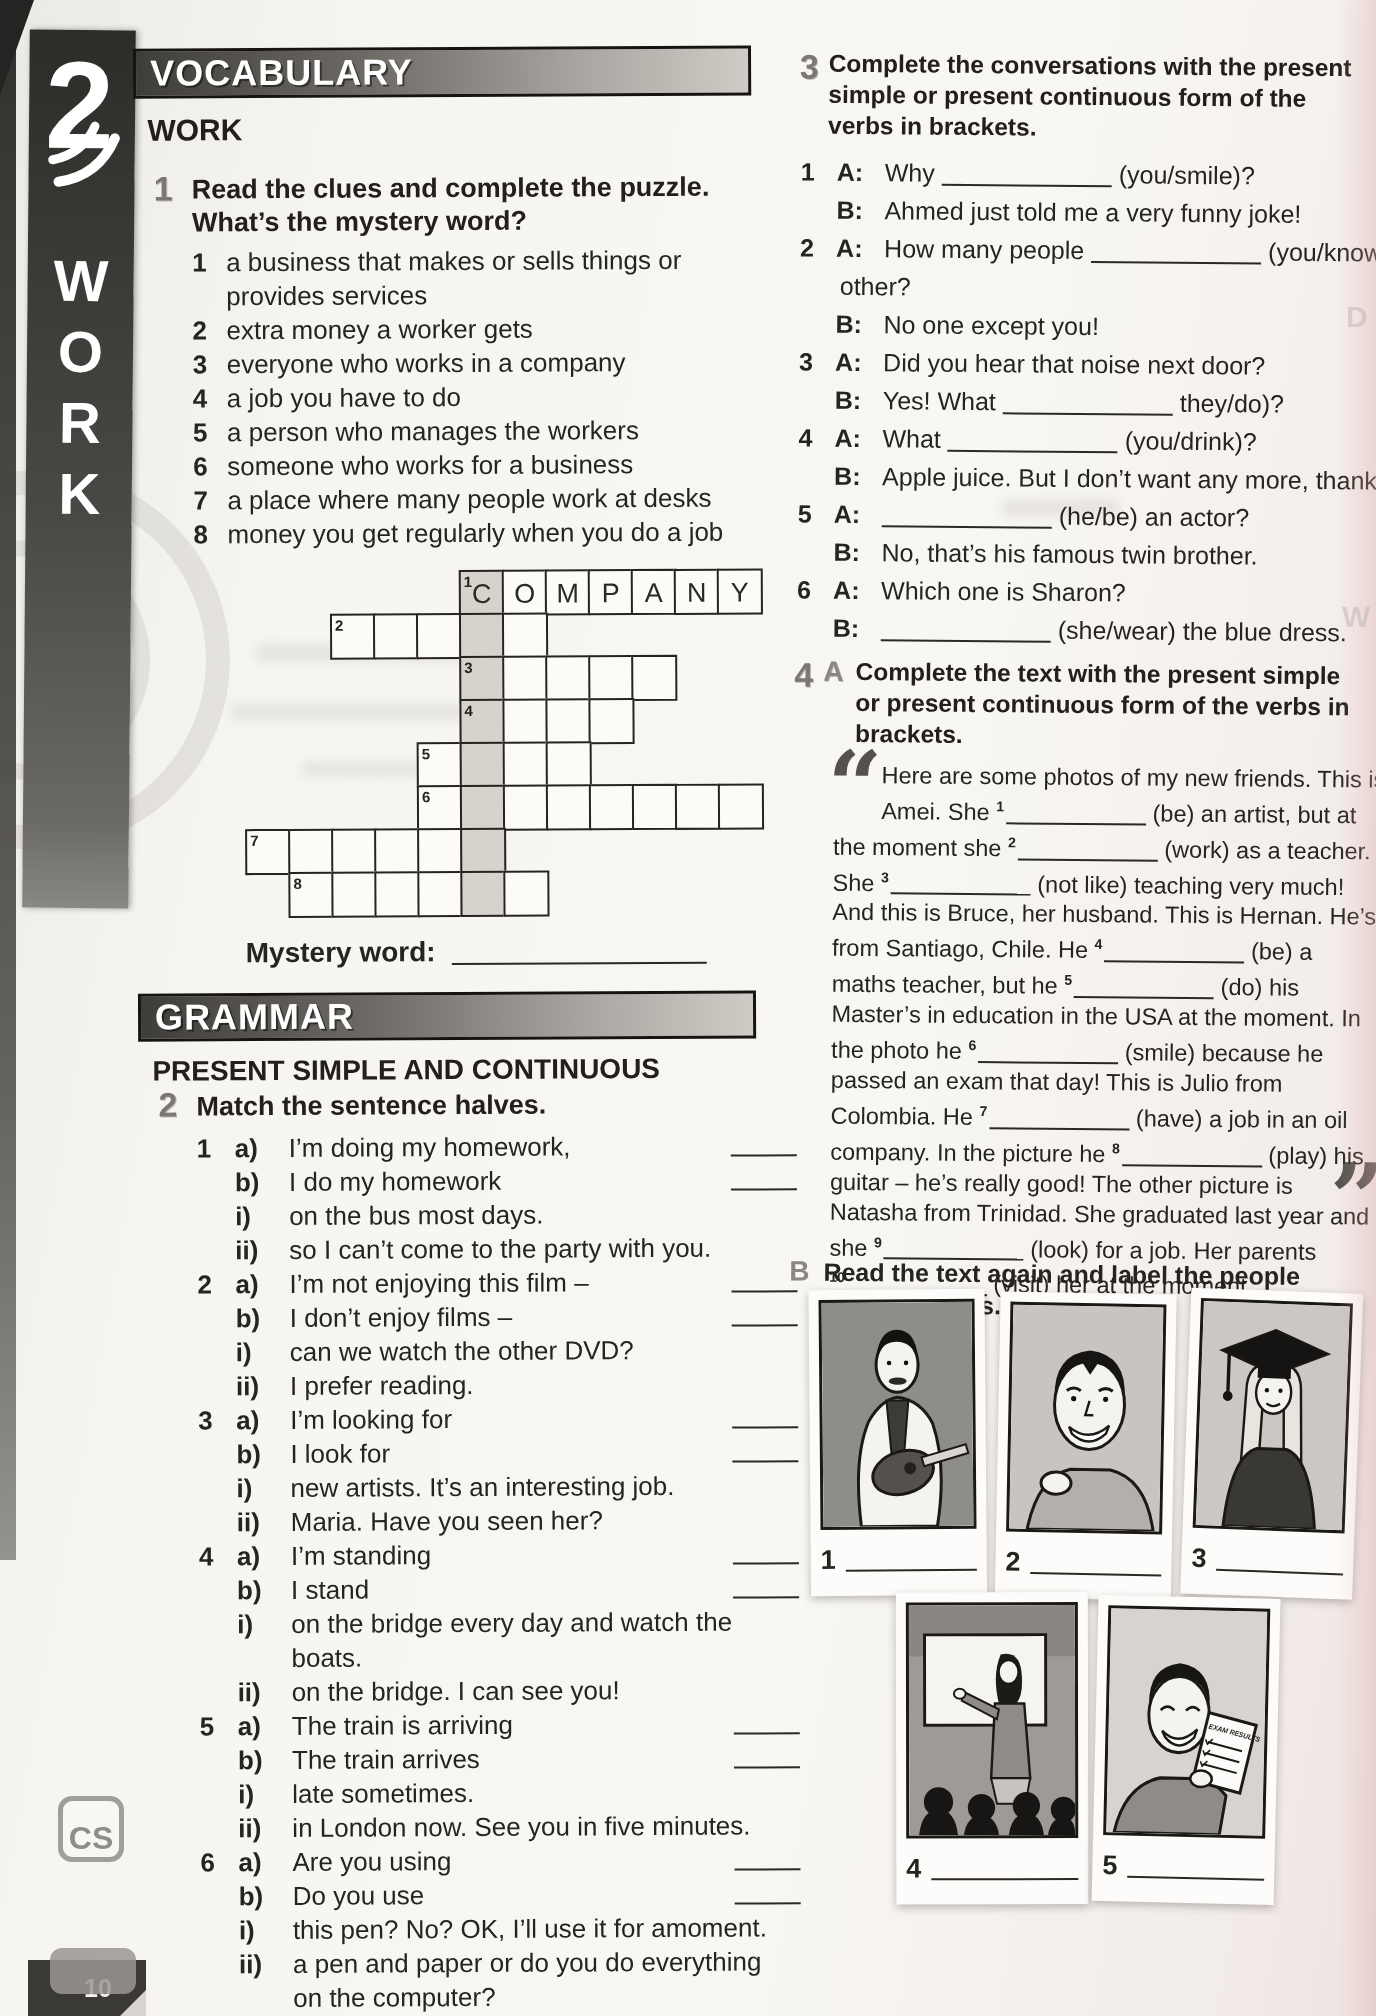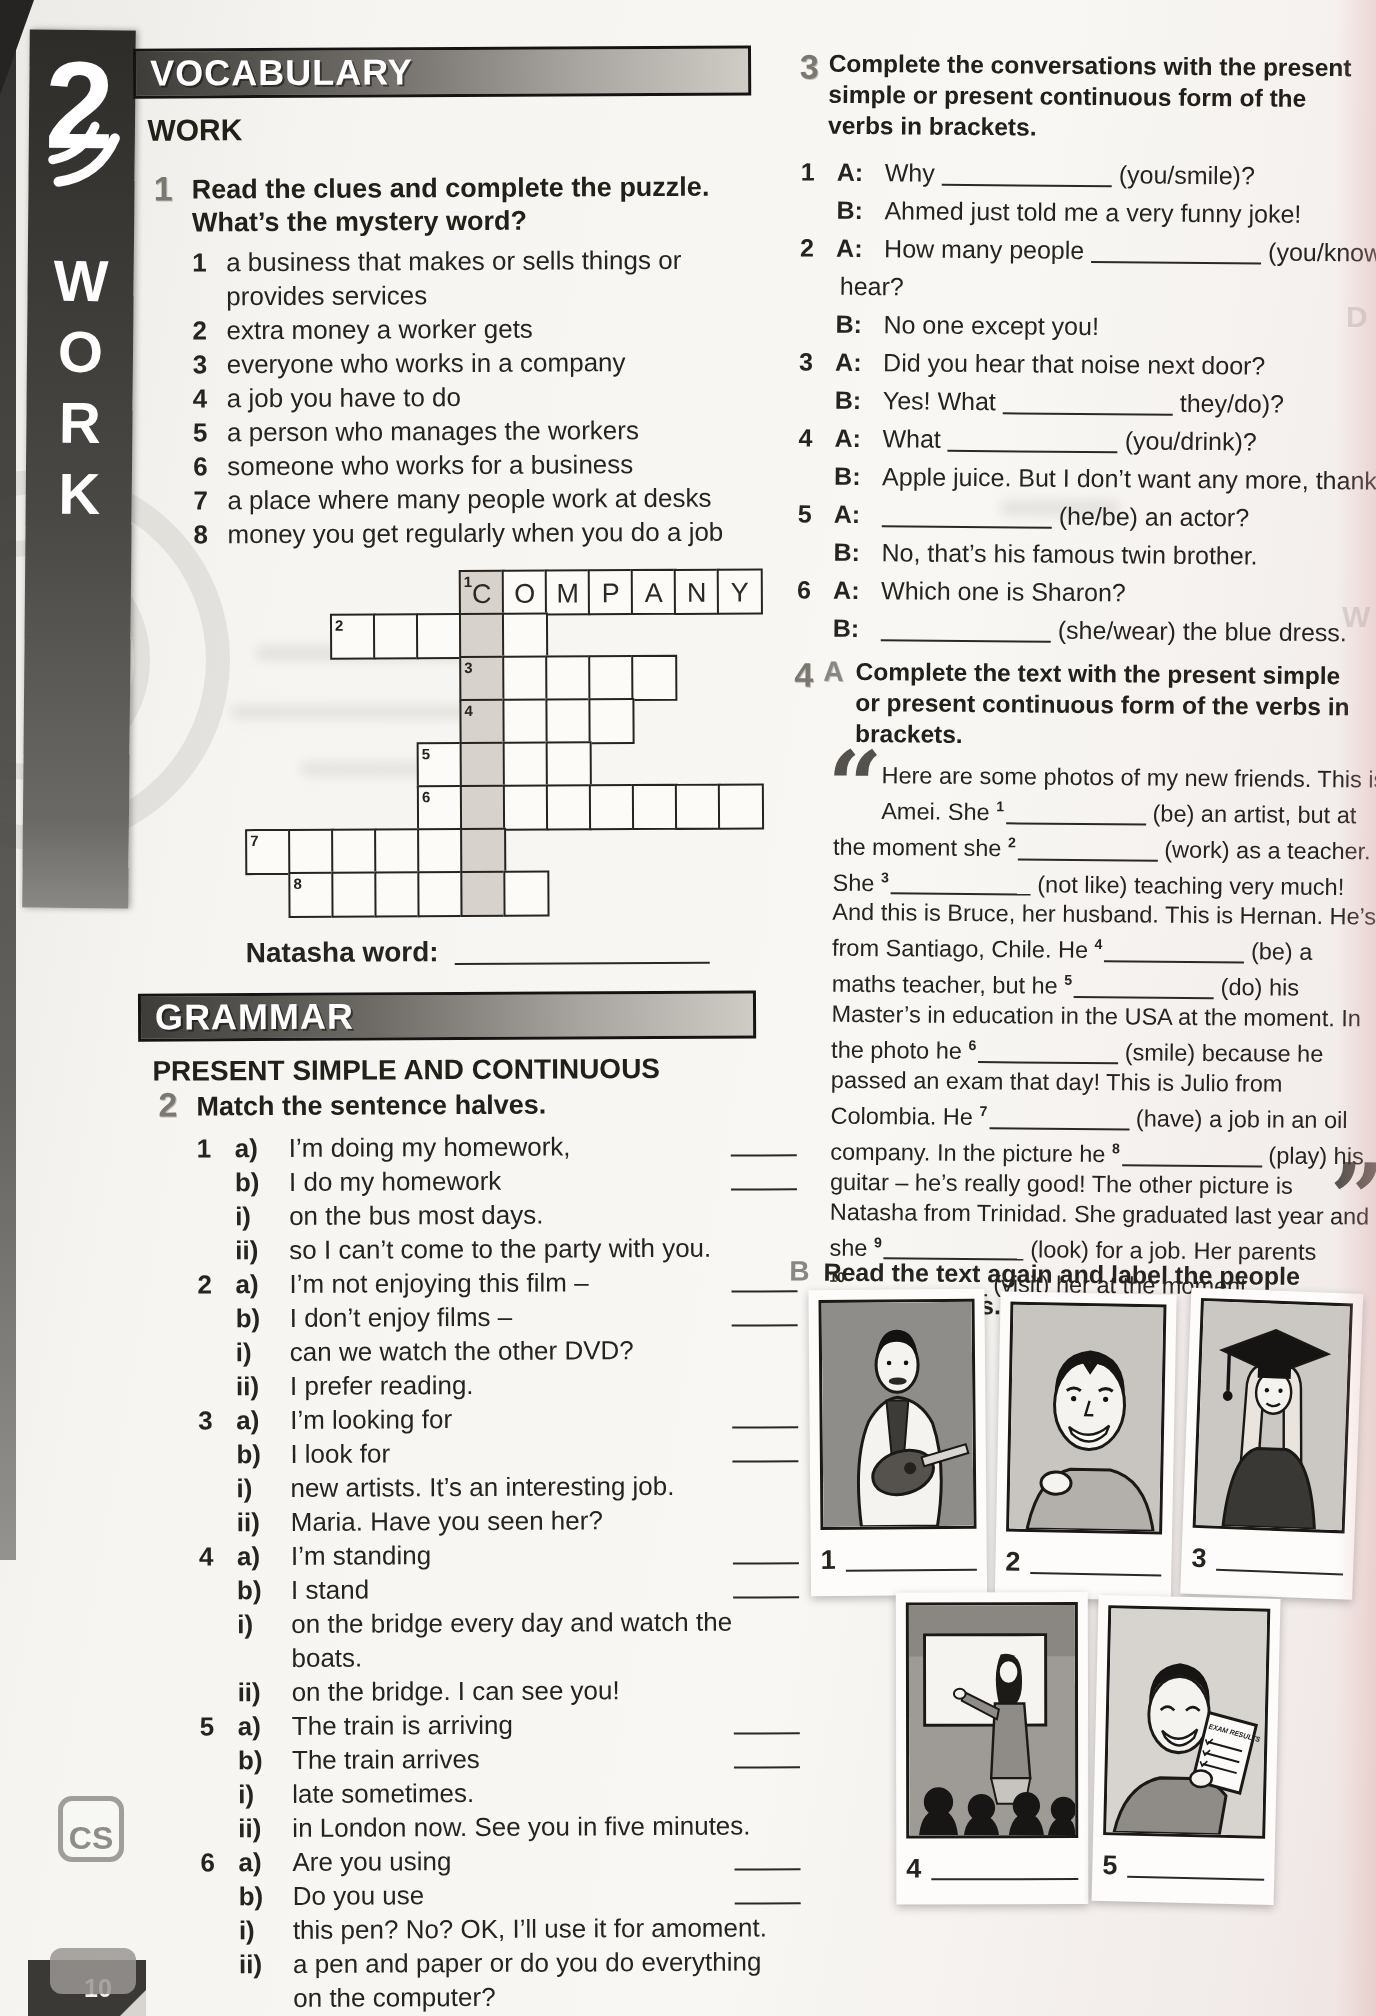--- a/index.html
+++ b/index.html
@@ -236,21 +236,21 @@
           <span class="cw-num">8</span>
         </div>
         <div class="cw-cell" style="left: 86px; top: 301px;"></div>
         <div class="cw-cell" style="left: 129px; top: 301px;"></div>
         <div class="cw-cell" style="left: 172px; top: 301px;"></div>
         <div class="cw-cell shaded" style="left: 215px; top: 301px;"></div>
         <div class="cw-cell" style="left: 258px; top: 301px;"></div>
       </div>
 
     <div class="mystery" style="left:116px; top:896px;">
-      <span>Natasha word:</span>
+      <span>Mystery word:</span>
       <span class="bl" style="width:255px; margin-left:8px;"></span>
     </div>
 
     <div class="bar" style="left:8px; top:952px; width:618px; height:48px;">
       <span>GRAMMAR</span>
     </div>
     <div class="subhead" style="left:22px; top:1014px; font-size:28px;">PRESENT SIMPLE AND CONTINUOUS</div>
 
     <div style="position:absolute; left:28px; top:1044px;">
       <span class="ex-num">2</span>
@@ -412,21 +412,21 @@
       <span class="x3text">Ahmed just told me a very funny joke!</span>
           </div>
           <div class="x3row">
             <span class="x3num">2</span>
       <span class="x3sp">A:</span>
       <span class="x3text">How many people <span class="bl" style="width:170px"></span> (you/know)</span>
           </div>
           <div class="x3row cont">
             <span class="x3num"></span>
       <span class="x3sp"></span>
-      <span class="x3text">hear?</span>
+      <span class="x3text">other?</span>
           </div>
           <div class="x3row">
             <span class="x3num"></span>
       <span class="x3sp">B:</span>
       <span class="x3text">No one except you!</span>
           </div>
           <div class="x3row">
             <span class="x3num">3</span>
       <span class="x3sp">A:</span>
       <span class="x3text">Did you hear that noise next door?</span>

